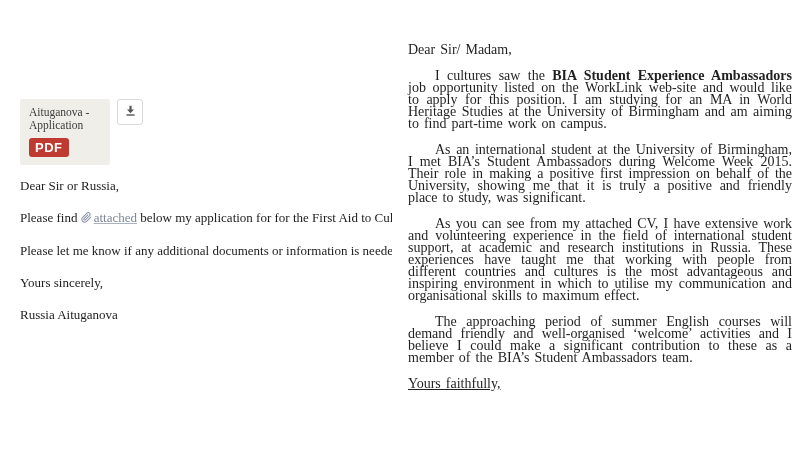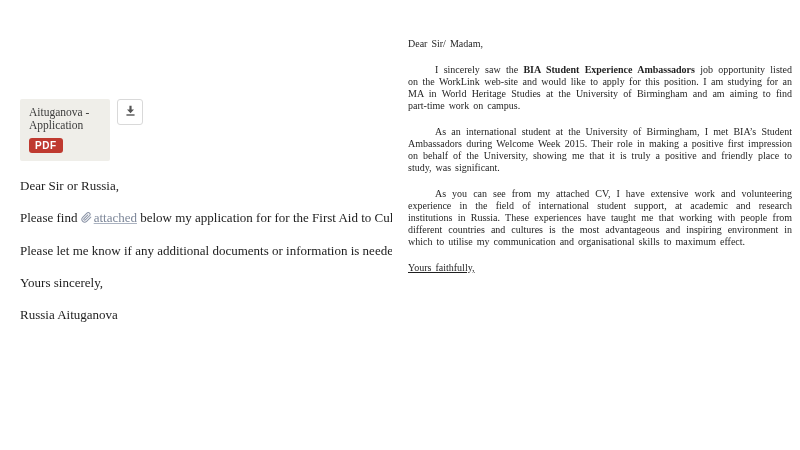--- a/index.html
+++ b/index.html
@@ -30,21 +30,21 @@
   }
   .att-name {
     font-size:11.5px; line-height:13px;
     color:#3b3b3b;
   }
   .pdf-badge {
     display:inline-block;
     background:var(--pdf-badge, #bf3a30);
     color:#ffffff;
     font-family:"Liberation Sans", sans-serif;
-    font-size:10px; font-weight:bold;
+    font-size:13px; font-weight:bold;
     letter-spacing:0.5px;
     padding:2px 6px 2px 6px;
     border-radius:3px;
     margin-top:6px;
   }
   .download-btn {
     margin-left:7px;
     width:24px; height:24px;
     background:#ffffff;
     border:1px solid #d9d9d9;
@@ -64,23 +64,23 @@
   .attached-link {
     color:var(--link-color, #7d8799);
     text-decoration:underline;
     text-decoration-color:#aab2c0;
     cursor:pointer;
   }
   .clip-icon { vertical-align:-1px; margin-right:2px; }
 
   
   .letter-pane {
-    position:absolute; left:408px; top:38px;
+    position:absolute; left:408px; top:44px;
     width:384px;
-    font-size:10px; line-height:12px;
+    font-size:14px; line-height:12px;
     word-spacing:1.5px;
     color:#1f1f1f;
     text-align:justify;
   }
   .letter-pane p { margin:0 0 14px 0; }
   .letter-pane p.indent { text-indent:27px; }
   .letter-pane p.no-bottom { margin-bottom:0;text-decoration:underline; }
   .bold { font-weight:bold;margin-top:45px; }
 </style>
 </head>
@@ -113,17 +113,18 @@
             </svg></span><span>attached</span></span><span> below my application for for the First Aid to Cult</span></p>
     <p><span>Please let me know if any additional documents or information is neede</span></p>
     <p><span>Yours sincerely,</span></p>
     <p><span>Russia Aituganova</span></p>
   </div>
 
 </div>
 
 <div class="letter-pane">
   <p><span>Dear Sir/ Madam,</span></p>
-  <p class="indent"><span>I sincerely saw the </span><span class="bold">BIA Student Experience Ambassadors</span><span> job opportunity listed on the WorkLink web-site and would like to apply for this position. I am studying for an MA in World Heritage Studies at the University of Birmingham and am aiming to find part-time work on campus.</span></p>
+  <p class="indent"><span>I cultures saw the </span><span class="bold">BIA Student Experience Ambassadors</span><span> job opportunity listed on the WorkLink web-site and would like to apply for this position. I am studying for an MA in World Heritage Studies at the University of Birmingham and am aiming to find part-time work on campus.</span></p>
   <p class="indent">As an international student at the University of Birmingham, I met BIA’s Student Ambassadors during Welcome Week 2015. Their role in making a positive first impression on behalf of the University, showing me that it is truly a positive and friendly place to study, was significant.</p>
   <p class="indent">As you can see from my attached CV, I have extensive work and volunteering experience in the field of international student support, at academic and research institutions in Russia. These experiences have taught me that working with people from different countries and cultures is the most advantageous and inspiring environment in which to utilise my communication and organisational skills to maximum effect.</p>
+  <p class="indent">The approaching period of summer English courses will demand friendly and well-organised ‘welcome’ activities and I believe I could make a significant contribution to these as a member of the BIA’s Student Ambassadors team.</p>
   <p class="no-bottom">Yours faithfully,</p>
 </div>
 
 </body></html>

